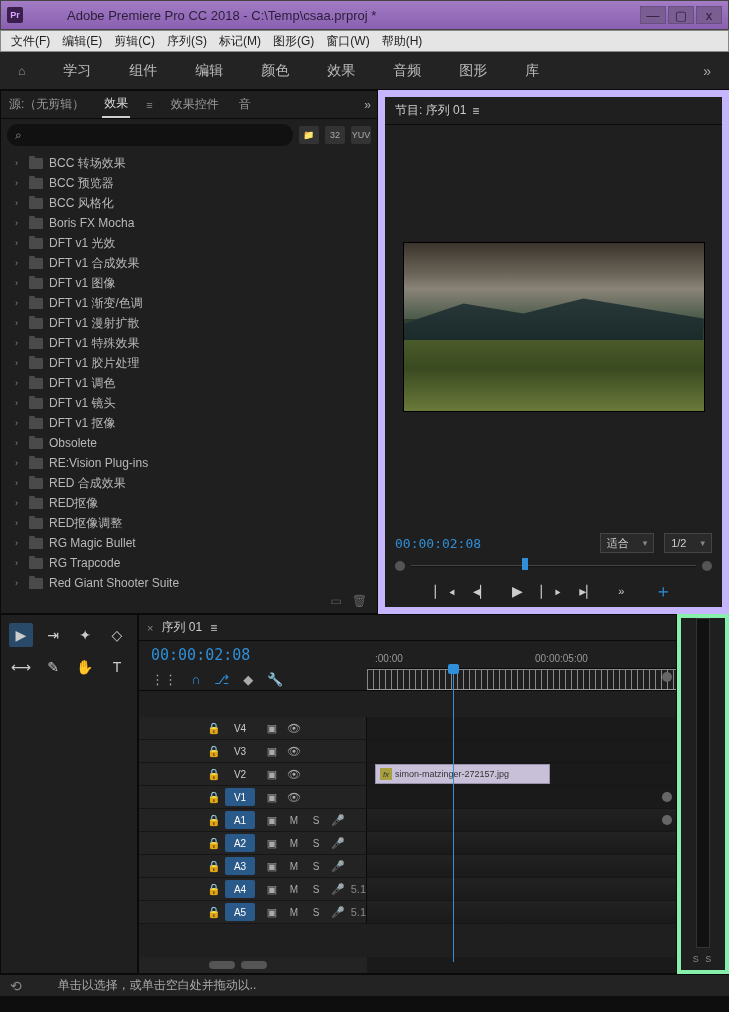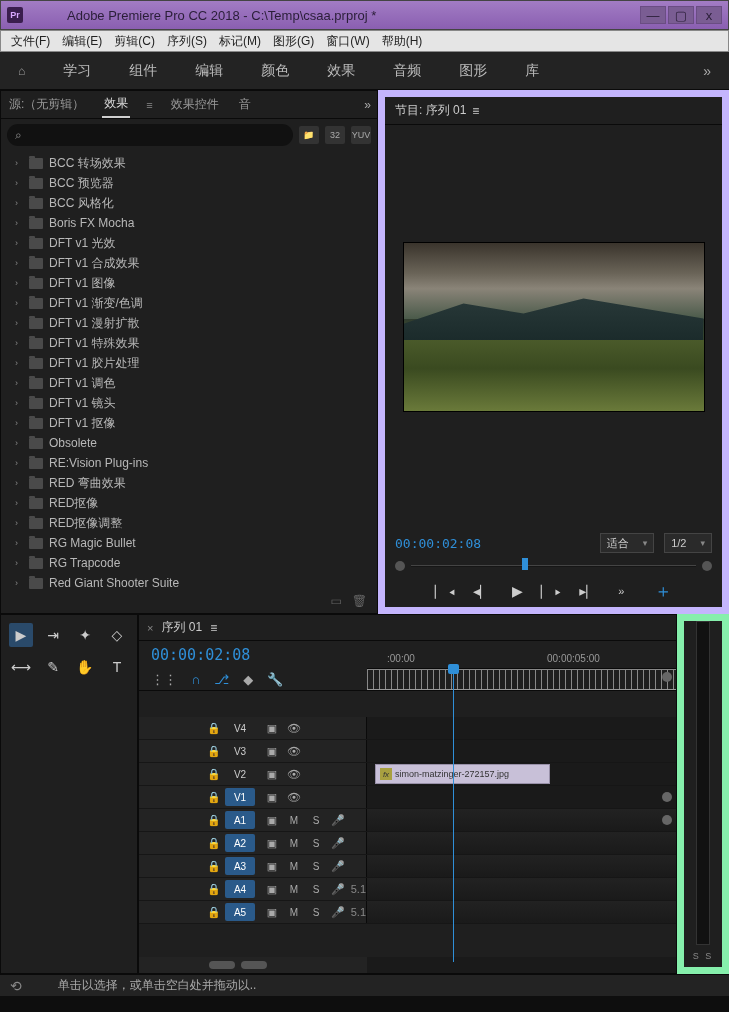--- a/index.html
+++ b/index.html
@@ -54,21 +54,21 @@
 .tools { width:138px; background:#1f1f1f; border:1px solid #0a0a0a; padding:8px; display:flex; flex-wrap:wrap; gap:8px; align-content:flex-start; }
 .tools .tool { width:24px; height:24px; display:flex; align-items:center; justify-content:center; color:#ccc; font-size:14px; cursor:pointer; border-radius:2px; }
 .tools .tool.active { background:#2a4a6a; }
 .timeline { flex:1; background:#1f1f1f; border:1px solid #0a0a0a; display:flex; flex-direction:column; }
 .tl-header { height:26px; display:flex; align-items:center; padding:0 8px; gap:8px; color:#ccc; border-bottom:1px solid #0a0a0a; font-size:12px; }
 .tl-header .close { color:#888; font-size:11px; }
 .tl-tc-row { height:28px; display:flex; align-items:center; }
 .tl-tc-row .tc-block { width:228px; padding-left:12px; }
 .tl-tc-row .tc2 { color:#2f8fd8; font-family:monospace; font-size:15px; }
 .tl-tc-row .ruler { flex:1; position:relative; height:28px; border-bottom:1px solid #0a0a0a; color:#999; font-size:10px; }
-.tl-tc-row .ruler .tick { position:absolute; bottom:0;margin-left:12px; }
+.tl-tc-row .ruler .tick { position:absolute; bottom:0; }
 .tl-icons-row { height:22px; display:flex; align-items:center; border-bottom:1px solid #0a0a0a; }
 .tl-icons-row .iblock { width:228px; padding-left:12px; display:flex; gap:14px; color:#aaa; font-size:13px; }
 .tl-icons-row .iblock .snap { color:#2f8fd8; }
 .tl-icons-row .ruler-ticks { flex:1; height:100%; background:repeating-linear-gradient(90deg,#888 0,#888 1px,transparent 1px,transparent 6px); border-top:1px solid #888; border-bottom:1px solid #999; position:relative; }
 .playhead { position:absolute; left:86px; top:-4px; width:1px; height:296px; background:#2f8fd8; z-index:5; }
 .playhead::before { content:""; position:absolute; top:-2px; left:-5px; width:11px; height:10px; background:#2f8fd8; border-radius:2px; }
 .tracks { flex:1; overflow:hidden; position:relative; }
 .track { height:23px; display:flex; border-bottom:1px solid #161616; }
 .th { width:228px; display:flex; align-items:center; background:#232323; border-right:1px solid #0a0a0a; }
 .th .spacer { width:64px; }
@@ -79,21 +79,21 @@
 .th .mute { font-size:10px; }
 .th .num { font-size:11px; color:#888; margin-left:auto; }
 .tc-area { flex:1; background:#1a1a1a; position:relative; }
 .tc-area.audio { background:linear-gradient(#222,#1a1a1a); }
 .clip { position:absolute; left:8px; top:1px; height:20px; width:175px; background:#c8c0d8; border:1px solid #9890a8; display:flex; align-items:center; padding:0 4px; font-size:9px; color:#333; }
 .clip .fx { width:12px; height:12px; background:#a8a040; color:#333; font-size:8px; display:flex; align-items:center; justify-content:center; margin-right:3px; font-style:italic; }
 .scrollers { height:16px; display:flex; }
 .hsleft { width:228px; background:#232323; display:flex; align-items:center; padding-left:70px; }
 .hsleft .sbar { width:26px; height:8px; background:#555; border-radius:4px; margin-right:6px; }
 .hright { flex:1; background:#1a1a1a; }
-.audio-meter { width:52px; background:#1f1f1f; border:7px solid #86efac; display:flex; flex-direction:column; align-items:center; padding-top:0; }
+.audio-meter { width:52px; background:#1f1f1f; border:4px solid #86efac; display:flex; flex-direction:column; align-items:center; padding-top:0; }
 .audio-meter .meter { flex:1; width:14px; background:#111; border:1px solid #333; margin-bottom:6px; }
 .audio-meter .ss { font-size:9px; color:#888; letter-spacing:2px; margin-bottom:6px; }
 .statusbar { height:22px; background:#232323; display:flex; align-items:center; padding:0 10px; gap:36px; color:#aaa; font-size:12px; border-top:1px solid #0a0a0a; }
 .statusbar .cc { color:#888; font-size:14px; }
 .keyframe-dot { position:absolute; width:10px; height:10px; border-radius:50%; background:#666; right:4px; }
 </style>
 </head>
 <body>
 
 <div class="titlebar">
@@ -226,21 +226,21 @@
           <span>Obsolete</span>
         </div>
         <div class="row">
           <span class="chevron">›</span>
           <span class="folder"></span>
           <span>RE:Vision Plug-ins</span>
         </div>
         <div class="row">
           <span class="chevron">›</span>
           <span class="folder"></span>
-          <span>RED 弯曲效果</span>
+          <span>RED 合成效果</span>
         </div>
         <div class="row">
           <span class="chevron">›</span>
           <span class="folder"></span>
           <span>RED抠像</span>
         </div>
         <div class="row">
           <span class="chevron">›</span>
           <span class="folder"></span>
           <span>RED抠像调整</span>

